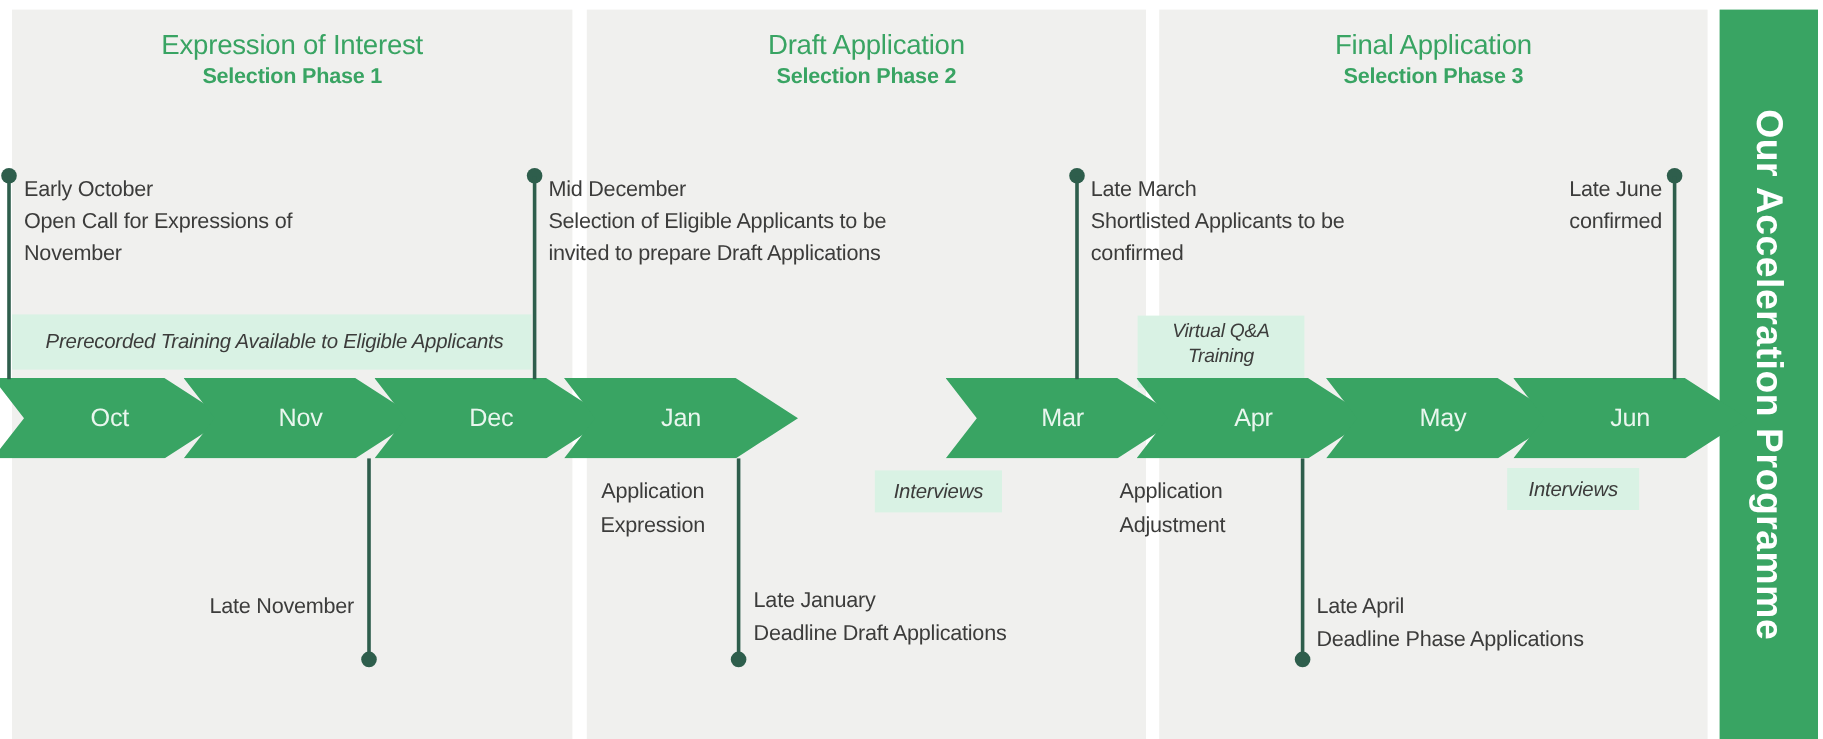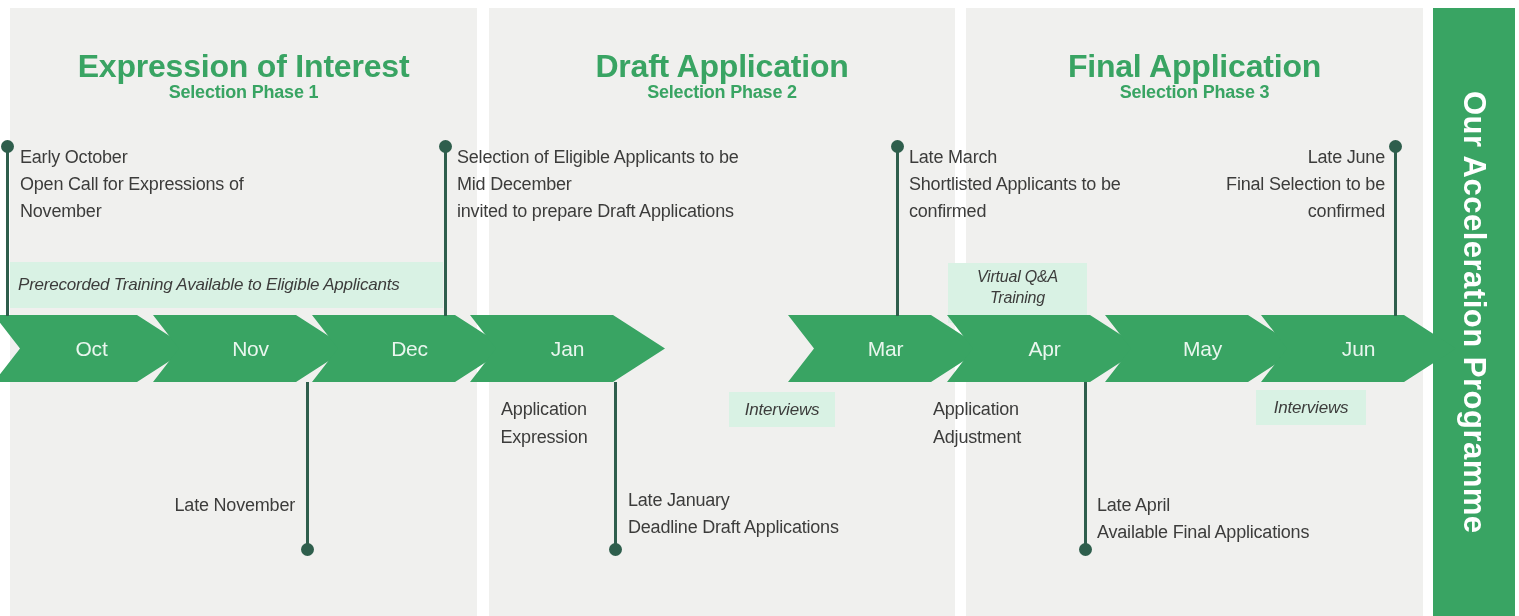--- a/index.html
+++ b/index.html
@@ -24,21 +24,21 @@
   
   .panel{
     position:absolute;top:8px;height:608px;
     background:var(--panel-bg);
   }
   .panel-1{left:10px;width:467px;}
   .panel-2{left:489px;width:466px;}
   .panel-3{left:966px;width:457px;}
   .phase-header{position:absolute;top:14px;left:0;width:100%;text-align:center;}
   .phase-title{
-    color:var(--green);font-size:32px;font-weight:700;line-height:30px;margin-top:29px;
+    color:var(--green);font-size:23px;font-weight:400;line-height:30px;
   }
   .phase-subtitle{
     color:var(--green);font-size:18px;font-weight:700;line-height:22px;
   }
   
   .side-banner{
     position:absolute;left:1433px;top:8px;width:82px;height:608px;
     background:var(--green);
     display:flex;align-items:center;justify-content:center;
   }
@@ -68,21 +68,21 @@
     font-size:18px;line-height:27px;
   }
   .note.right{text-align:right;}
   
   .band{
     position:absolute;background:var(--badge-bg);
     color:var(--text);font-style:italic;
   }
   .band.strip{
     left:10px;top:262px;width:433px;height:46px;
-    font-size:17px;line-height:46px;padding-left:8px;box-sizing:border-box;
+    font-size:17px;line-height:46px;padding-left:28px;box-sizing:border-box;
   }
   .band.qa{
     left:948px;top:263px;width:139px;height:60px;
     font-size:16px;line-height:21px;text-align:center;padding-top:3px;box-sizing:border-box;
   }
   .band.pill-1{left:729px;top:392px;width:106px;height:35px;font-size:17px;line-height:35px;text-align:center;}
   .band.pill-2{left:1256px;top:390px;width:110px;height:35px;font-size:17px;line-height:35px;text-align:center;}
   
   .activity{
     position:absolute;color:var(--text);
@@ -148,45 +148,44 @@
   <div class="dot" style="left:608.5px;top:543px"></div>
   <div class="vline down" style="left:1083.5px"></div>
   <div class="dot" style="left:1078.5px;top:543px"></div>
 
   <div class="note" style="left:20px;top:144px;width:240px">
     <div>Early October</div>
     <div>Open Call for Expressions of</div>
     <div>November</div>
   </div>
   <div class="note" style="left:457px;top:144px;width:310px">
+    <div>Mid December</div>
     <div>Selection of Eligible Applicants to be</div>
-    <div>Mid December</div>
     <div>invited to prepare Draft Applications</div>
   </div>
   <div class="note" style="left:909px;top:144px;width:260px">
     <div>Late March</div>
     <div>Shortlisted Applicants to be</div>
     <div>confirmed</div>
   </div>
   <div class="note right" style="left:1135px;top:144px;width:250px">
     <div>Late June</div>
-    <div>Final Selection to be</div>
     <div>confirmed</div>
   </div>
 
   <div class="note right" style="left:15px;top:492px;width:280px">
     <div>Late November</div>
   </div>
   <div class="note" style="left:628px;top:487px;width:260px">
     <div>Late January</div>
     <div>Deadline Draft Applications</div>
   </div>
   <div class="note" style="left:1097px;top:492px;width:260px">
     <div>Late April</div>
-    <div>Available Final Applications</div>
+    <div>Deadline Phase Applications</div>
   </div>
 
   <div class="activity" style="left:488px;top:395px;width:112px;text-align:center">
     <div>Application</div>
     <div>Expression</div>
   </div>
   <div class="activity" style="left:933px;top:395px;width:120px">
     <div>Application</div>
     <div>Adjustment</div>
   </div>

